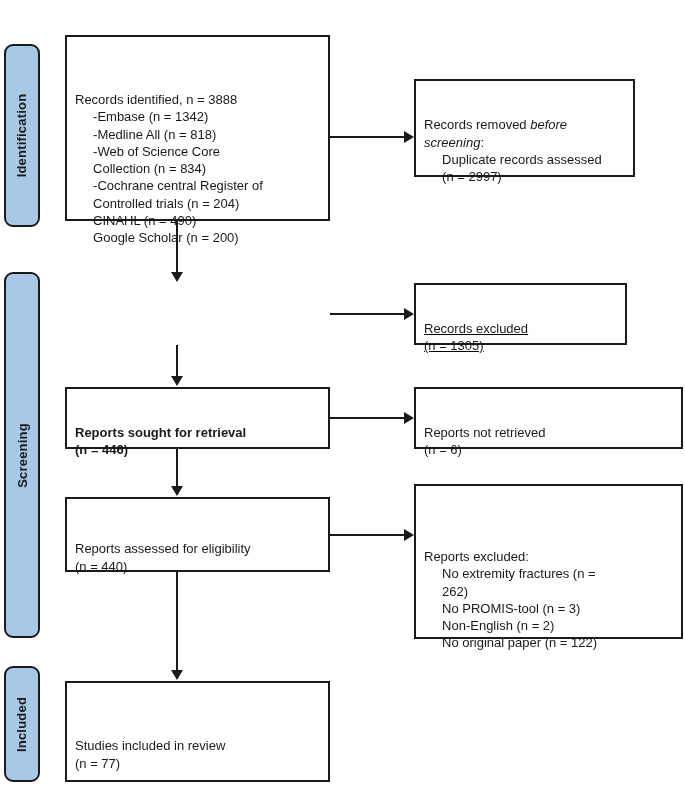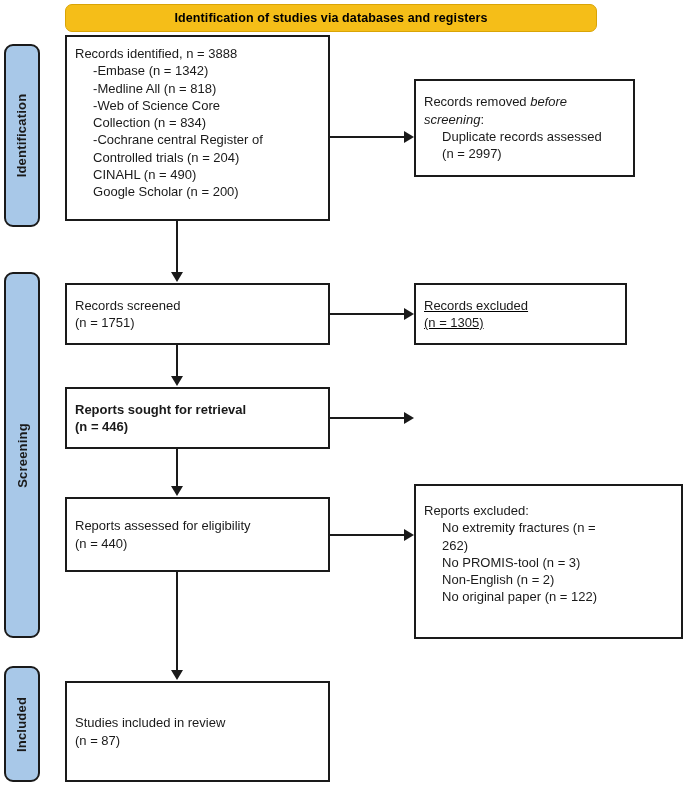--- a/index.html
+++ b/index.html
@@ -60,20 +60,21 @@
     border: 2px solid #1A1A1A;
     display: flex;
     align-items: center;
     padding: 4px 8px;
   }
   .flow-box .box-text {
     font-size: 13px;
     line-height: 1.33;
     color: #1A1A1A;
     white-space: pre-wrap;
+    margin-top: 46px;
   }
   .flow-box .box-text em { font-style: italic; }
 
   
   .v-line {
     position: absolute;
     width: 2px;
     background: #1A1A1A;
   }
   .h-line {
@@ -94,21 +95,20 @@
     border-top: 6px solid transparent;
     border-bottom: 6px solid transparent;
     border-left: 10px solid #1A1A1A;
   }
 </style>
 </head>
 <body>
 
 <div id="canvas">
 
-  <div class="section-header" style="left:65px; top:4px; width:532px; height:28px;">Identification of studies via databases and registers</div>
 
   <div class="stage-label" style="left:4px; top:44px; width:36px; height:183px;">
     <span>Identification</span>
   </div>
 
   <div class="stage-label" style="left:4px; top:272px; width:36px; height:366px;">
     <span>Screening</span>
   </div>
 
   <div class="stage-label" style="left:4px; top:666px; width:36px; height:116px;">
@@ -124,53 +124,53 @@
      -Cochrane central Register of
      Controlled trials (n = 204)
      CINAHL (n = 490)
      Google Scholar (n = 200)</div>
   </div>
 
   <div class="flow-box" style="left:414px; top:79px; width:221px; height:98px;">
     <div class="box-text"><span>Records removed </span><em>before</em><br><em>screening</em><span>:</span><br><span>     Duplicate records assessed</span><br><span>     (n = 2997)</span></div>
   </div>
 
-  <div class="flow-box" style="left:65px; top:283px; width:265px; height:62px;">
-    <div class="box-text">Records screened
-(n = 1751)</div>
-  </div>
 
   <div class="flow-box" style="left:414px; top:283px; width:213px; height:62px;text-decoration:underline;">
     <div class="box-text">Records excluded
 (n = 1305)</div>
   </div>
 
   <div class="flow-box" style="left:65px; top:387px; width:265px; height:62px;font-weight:bold;">
     <div class="box-text">Reports sought for retrieval
 (n = 446)</div>
   </div>
 
+  <div class="flow-box" style="left:414px; top:387px; width:269px; height:62px;">
+    <div class="box-text">Reports not retrieved
+(n = 6)</div>
+  </div>
 
   <div class="flow-box" style="left:65px; top:497px; width:265px; height:75px;">
     <div class="box-text">Reports assessed for eligibility
 (n = 440)</div>
   </div>
 
   <div class="flow-box" style="left:414px; top:484px; width:269px; height:155px; align-items:flex-start; padding-top:16px;">
     <div class="box-text">Reports excluded:
      No extremity fractures (n =
      262)
      No PROMIS-tool (n = 3)
      Non-English (n = 2)
      No original paper (n = 122)</div>
   </div>
 
   <div class="flow-box" style="left:65px; top:681px; width:265px; height:101px;">
     <div class="box-text">Studies included in review
-(n = 87)</div>
+(n = 77)</div>
   </div>
 
   <div class="v-line" style="left:176px; top:221px; height:52px;"></div>
   <div class="arrow-down" style="left:171px; top:272px;"></div>
 
   <div class="v-line" style="left:176px; top:345px; height:32px;"></div>
   <div class="arrow-down" style="left:171px; top:376px;"></div>
 
   <div class="v-line" style="left:176px; top:449px; height:38px;"></div>
   <div class="arrow-down" style="left:171px; top:486px;"></div>

